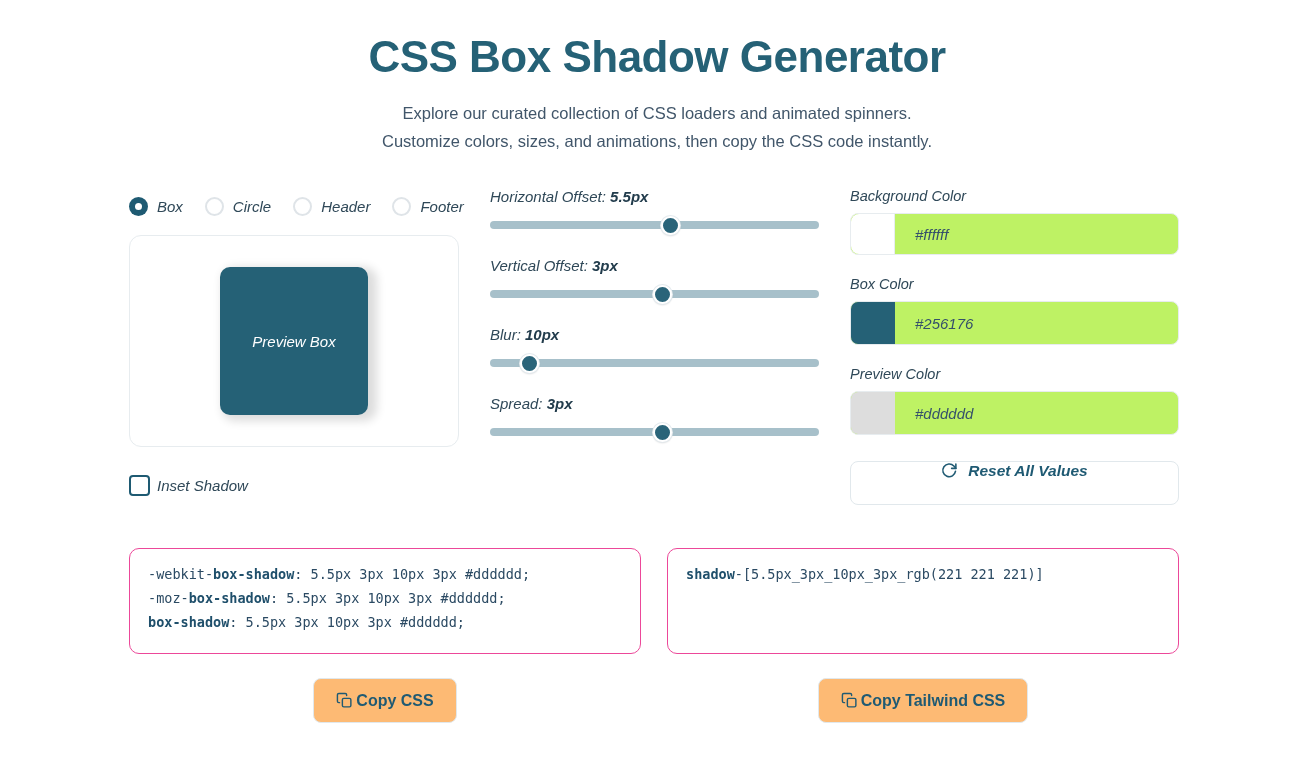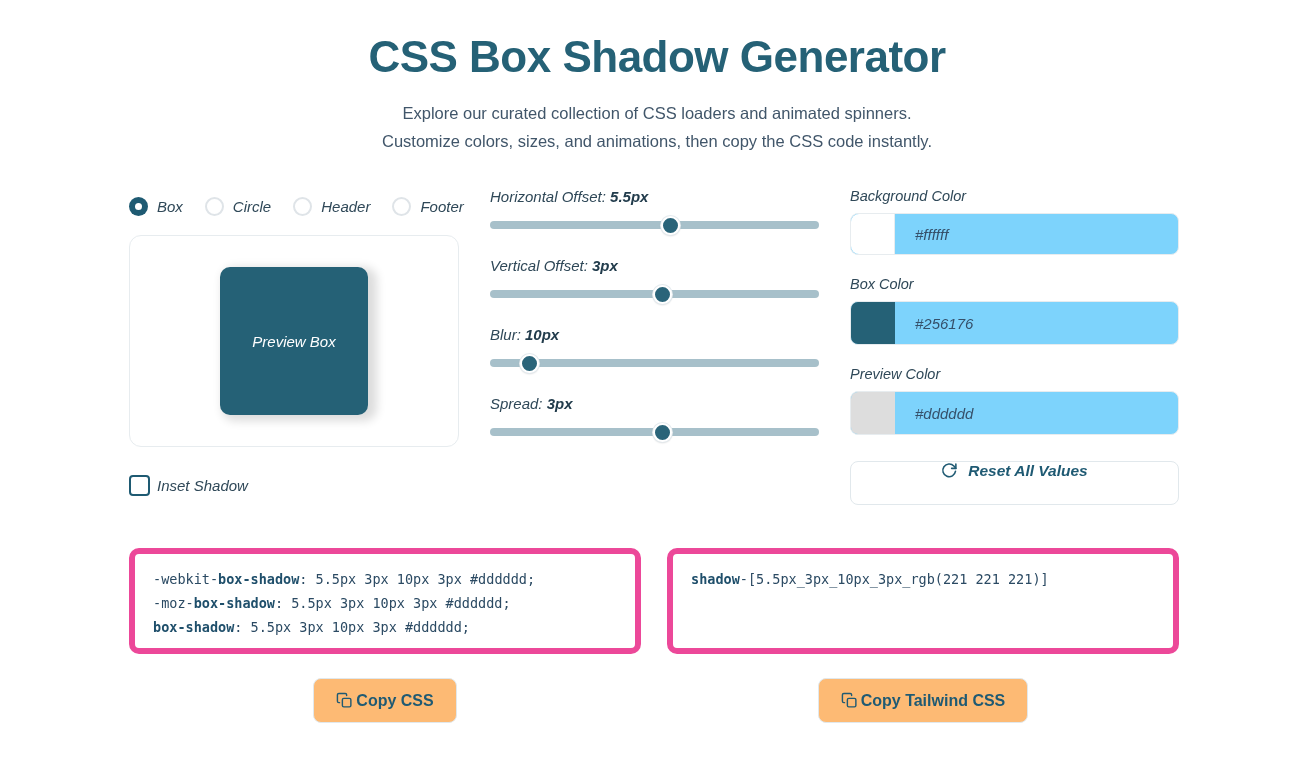--- a/index.html
+++ b/index.html
@@ -154,21 +154,21 @@
   .field-label {
     font-size: 14.5px;
     color: #2f4858;
     margin-bottom: 9px;
   }
   .color-field {
     position: relative;
     height: 42px;
     border: 1px solid #e7ecef;
     border-radius: 8px;
-    background: #7dd3fc;
+    background: #bef264;
     display: flex;
     align-items: center;
     overflow: visible;
   }
   .swatch {
     width: 44px;
     height: 100%;
     border-right: 1px solid #e7ecef;
     border-radius: 8px 0 0 8px;
     flex: 0 0 auto;
@@ -208,21 +208,21 @@
   .code-row {
     position: absolute;
     top: 548px; left: 129px;
     width: 1050px;
     display: flex;
     gap: 26px;
   }
   .code-panel {
     width: 620px;
     height: 106px;
-    border: 6px solid #ec4899;
+    border: 1px solid #ec4899;
     border-radius: 10px;
     background: #ffffff;
     padding: 13px 18px;
     font-family: "DejaVu Sans Mono", monospace;
     font-size: 13.5px;
     line-height: 24px;
     color: #2b4a63;
   }
   .code-line { white-space: pre; }
   .code-panel b { font-weight: bold; color: #1f4f6b; }

